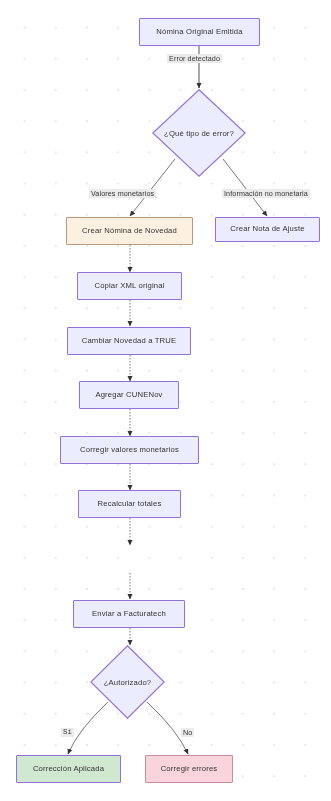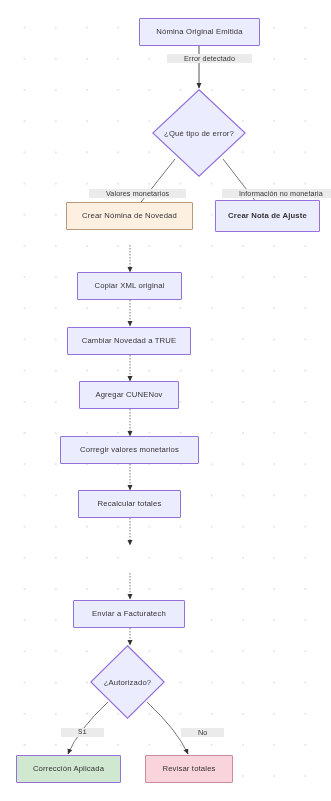--- a/index.html
+++ b/index.html
@@ -81,21 +81,21 @@
     font-size: 7.7px;
     color: #333333;
     text-align: center;
     letter-spacing: 0.15px;
   }
   .edge-label {
     position: absolute;
     font-size: 7.2px;
     color: #333333;
     background: #ebebeb;
-    padding: 0px 17px;
+    padding: 0px 2px;
     white-space: nowrap;
     letter-spacing: 0.1px;
     line-height: 1.25;
   }
 </style>
 </head>
 <body>
 
 <div id="canvas">
 
@@ -136,25 +136,25 @@
     </svg>
     <div class="diamond-label">¿Qué tipo de error?</div>
   </div>
 
   <div class="edge-label" style="left:167px; top:54px;">Error detectado</div>
 
   <div class="edge-label" style="left:89px; top:189px;">Valores monetarios</div>
 
   <div class="edge-label" style="left:222px; top:189px;">Información no monetaria</div>
 
-  <div class="node rect orange" style="left:66px; top:202px; width:127px; height:28px;">
+  <div class="node rect orange" style="left:66px; top:217px; width:127px; height:28px;">
     <span>Crear Nómina de Novedad</span>
   </div>
 
-  <div class="node rect" style="left:215px; top:200px; width:105px; height:32px;font-weight:bold;">
+  <div class="node rect" style="left:215px; top:217px; width:105px; height:25px;">
     <span>Crear Nota de Ajuste</span>
   </div>
 
   <div class="node rect" style="left:77px; top:272px; width:105px; height:28px;">
     <span>Copiar XML original</span>
   </div>
 
   <div class="node rect" style="left:67px; top:327px; width:124px; height:28px;">
     <span>Cambiar Novedad a TRUE</span>
   </div>
@@ -185,16 +185,16 @@
 
   <div class="edge-label" style="left:61px; top:728px;font-family:Liberation Mono, monospace;">Sí</div>
 
   <div class="edge-label" style="left:181px; top:728px;">No</div>
 
   <div class="node rect green" style="left:16px; top:755px; width:105px; height:28px;">
     <span>Corrección Aplicada</span>
   </div>
 
   <div class="node rect pink" style="left:145px; top:755px; width:88px; height:28px;">
-    <span>Revisar totales</span>
+    <span>Corregir errores</span>
   </div>
 
 </div>
 
 </body></html>

